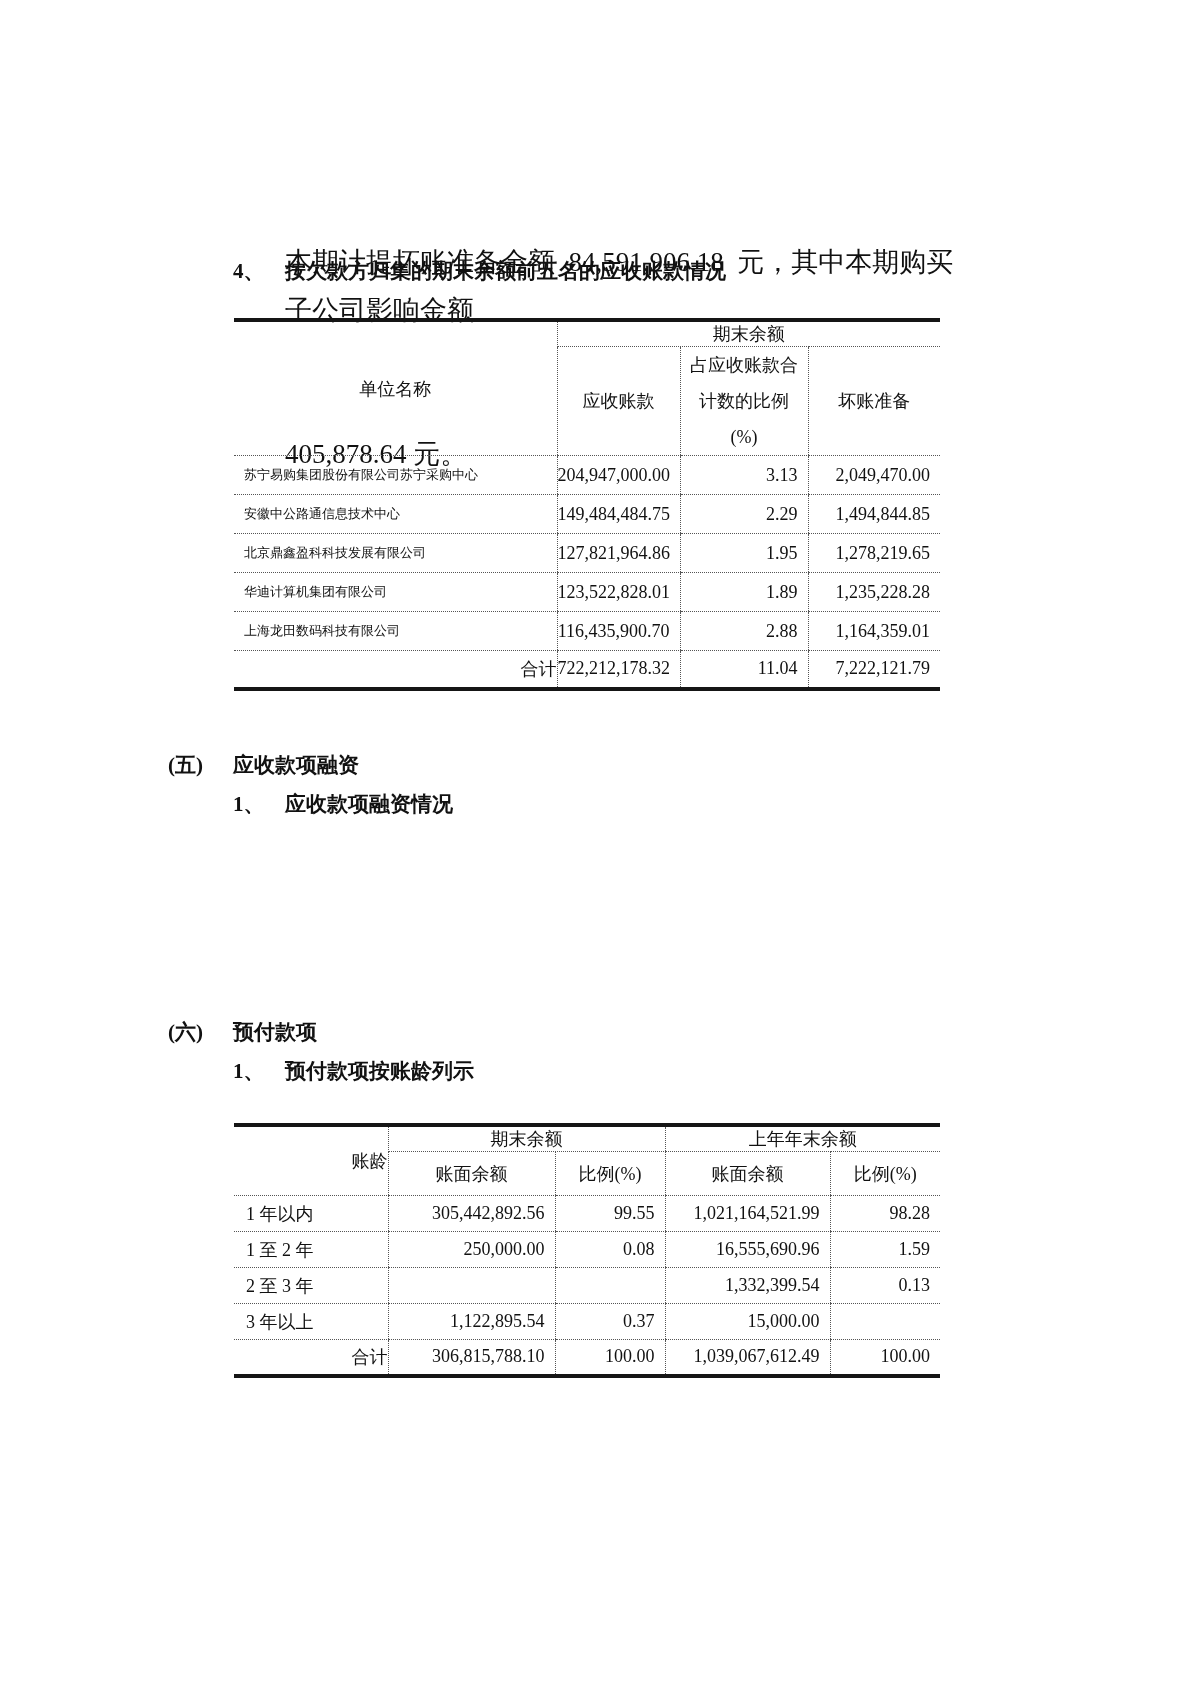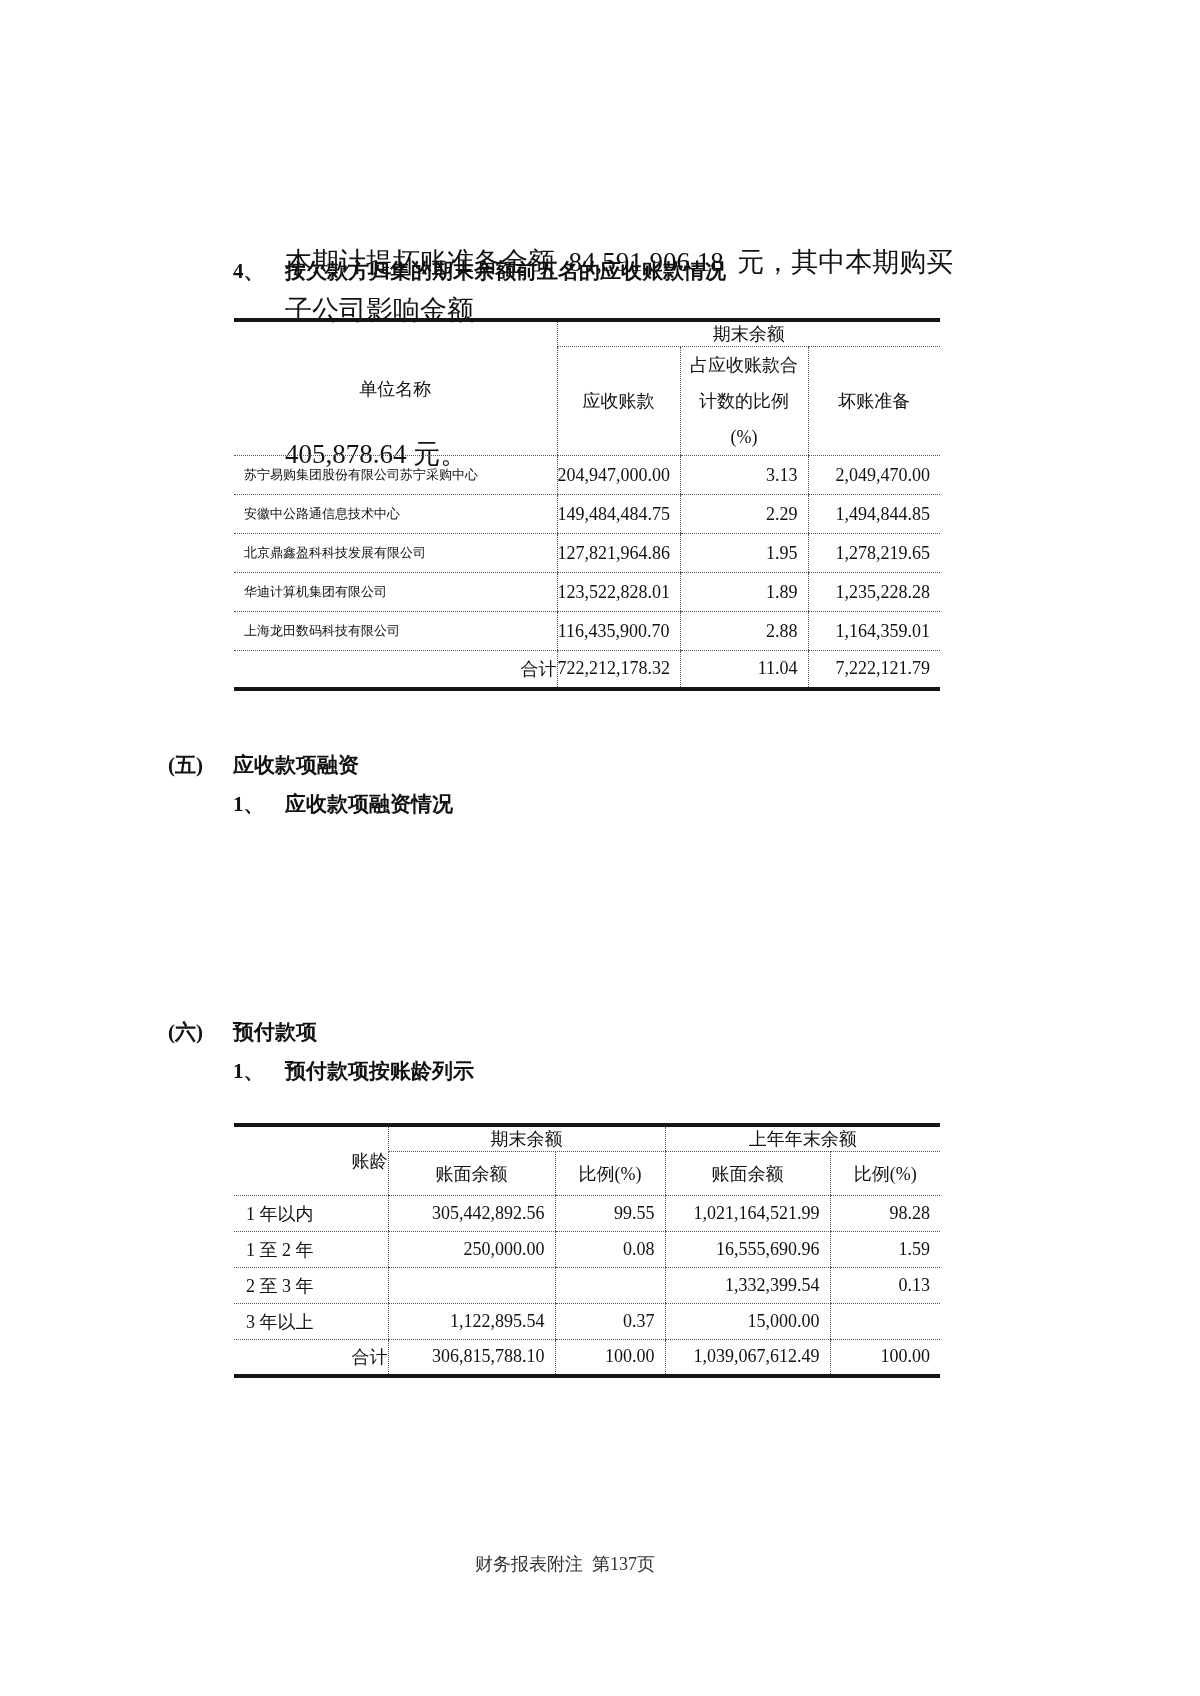--- a/index.html
+++ b/index.html
@@ -196,15 +196,14 @@
       <tr>
         <td class="cell-center" style="height:36px;">合计</td>
         <td class="cell-num bl">306,815,788.10</td>
         <td class="cell-num bl">100.00</td>
         <td class="cell-num bl">1,039,067,612.49</td>
         <td class="cell-num bl">100.00</td>
       </tr>
     </tbody>
   </table>
 
-  <div class="footer">财务报表附注  第137页</div>
 
 </div>
 
 </body></html>

